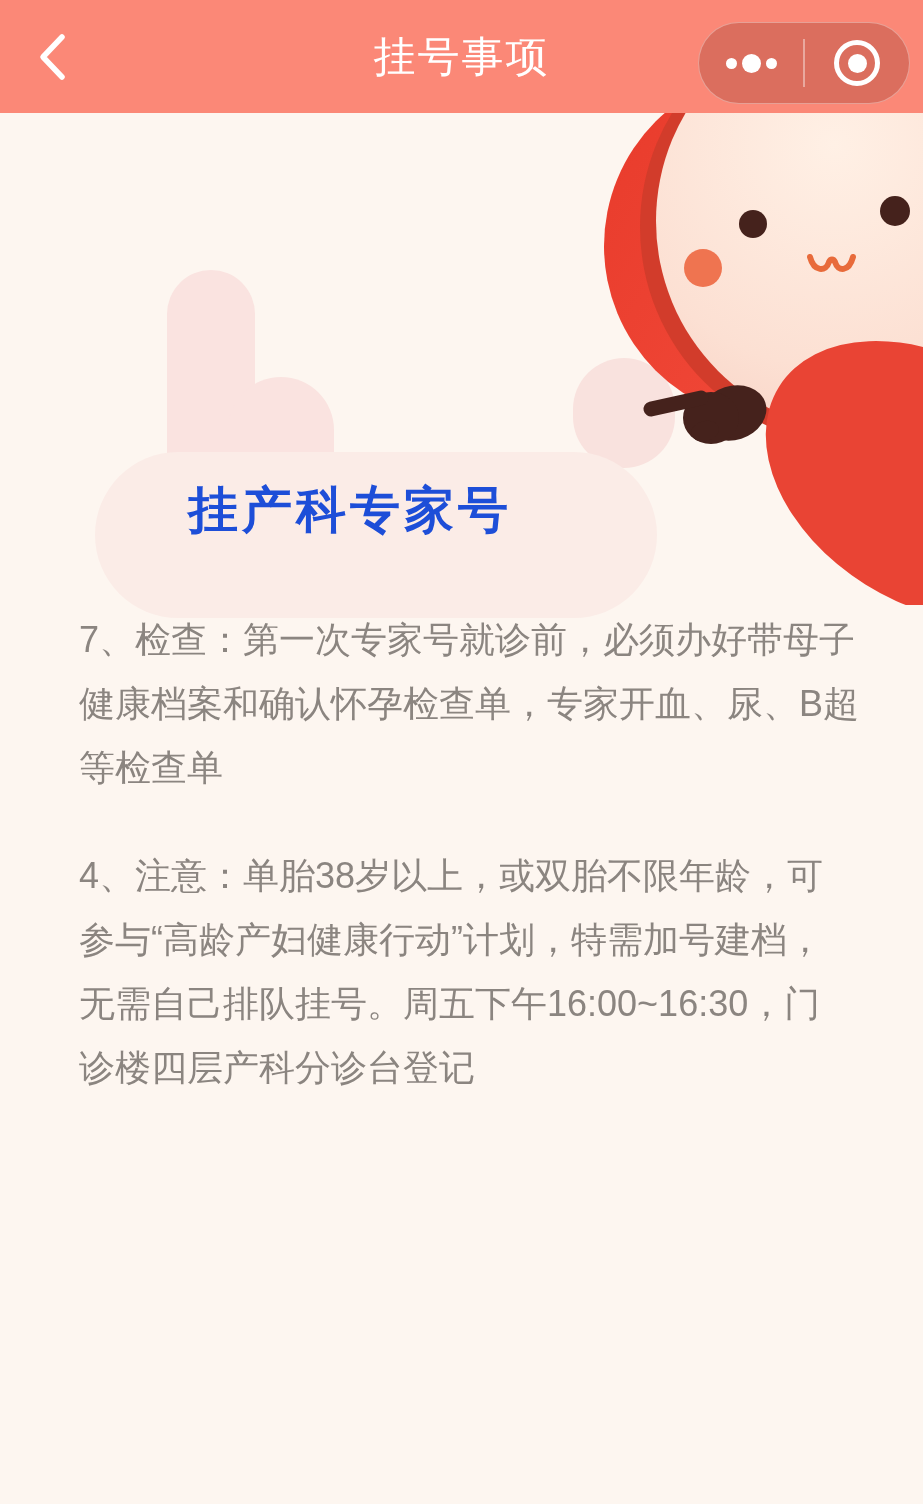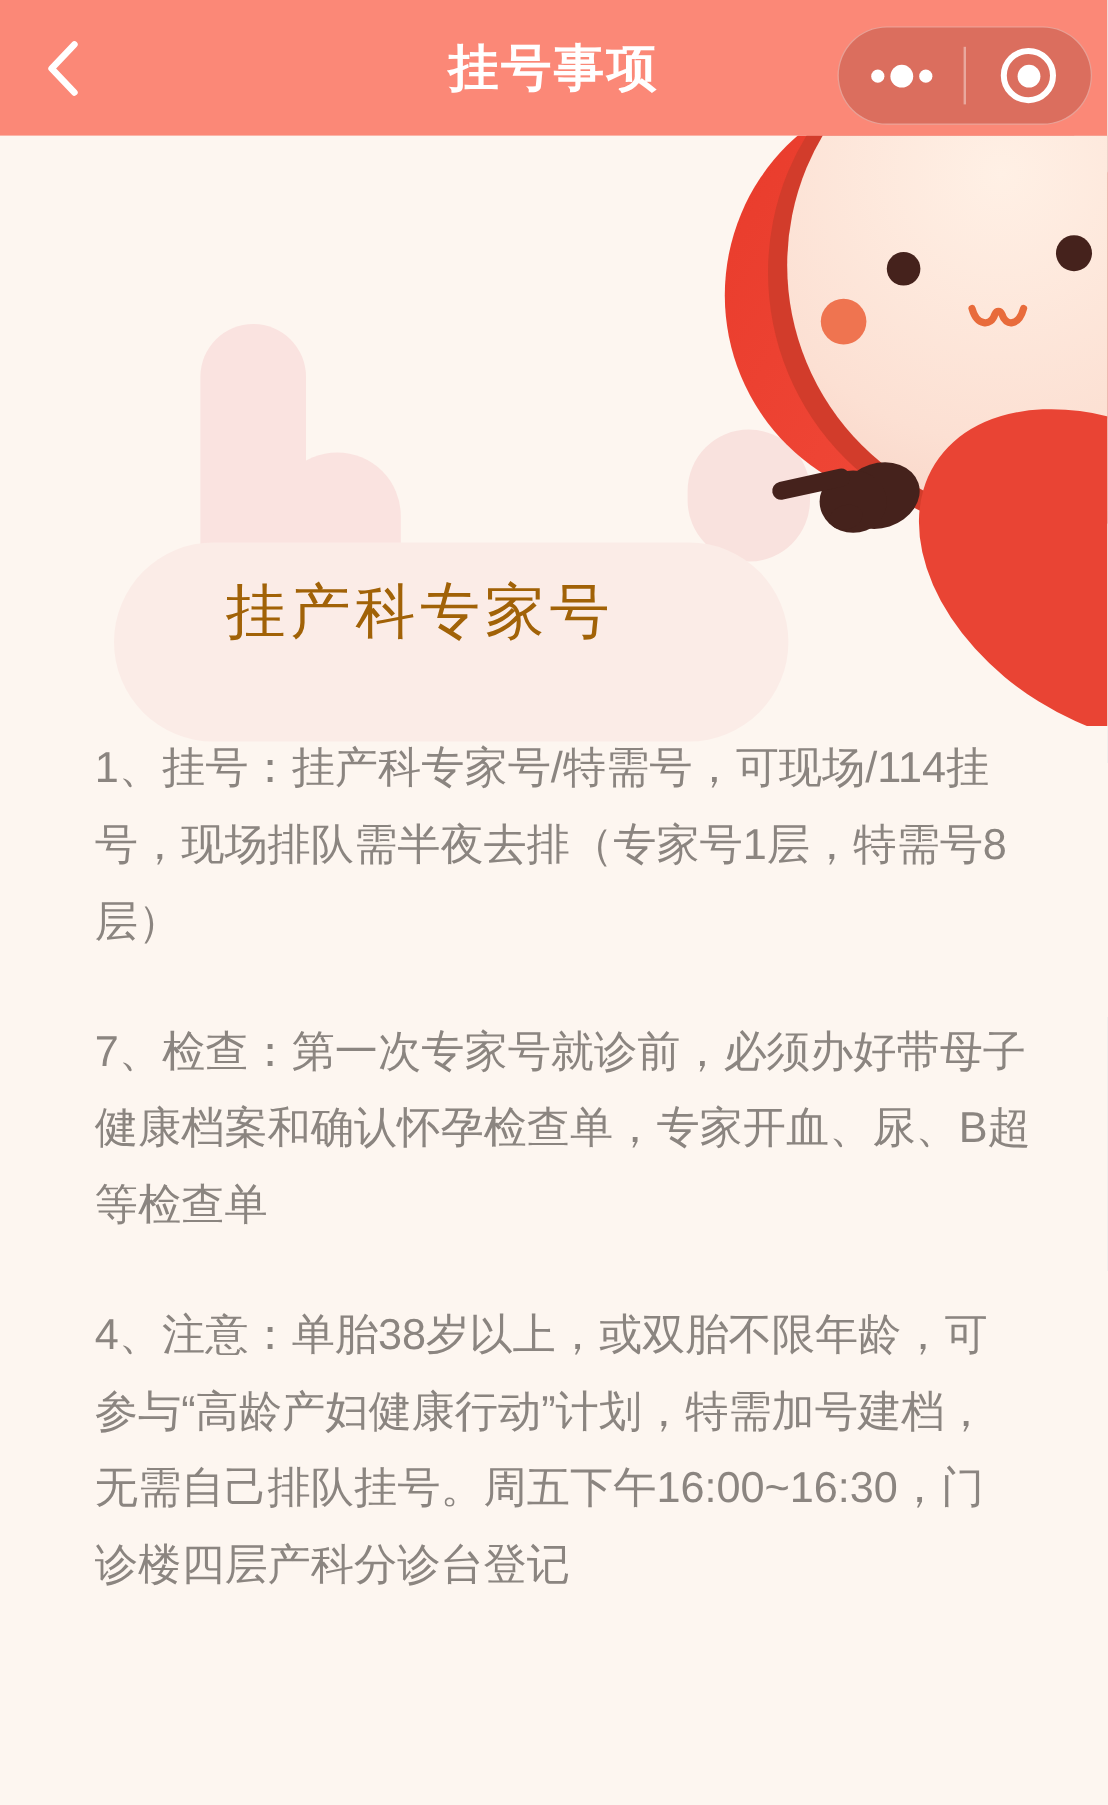--- a/index.html
+++ b/index.html
@@ -15,21 +15,21 @@
     background:#FB8877; z-index:30;
   }
   .nav-back {
     position:absolute; left:30px; top:34px; width:44px; height:46px;
     display:flex; align-items:center; justify-content:center; cursor:pointer;
     background:transparent; border:none; padding:0;
   }
   .nav-title {
     position:absolute; left:0; right:0; top:0; height:113px;
     display:flex; align-items:center; justify-content:center;
-    color:#FFFFFF; font-size:42px; font-weight:bold; letter-spacing:2px;
+    color:#FFFFFF; font-size:42px; font-weight:normal; letter-spacing:2px;
   }
   .capsule {
     position:absolute; right:13px; top:22px; width:212px; height:82px;
     border-radius:41px; background:rgba(160,62,50,0.35);
     border:1px solid rgba(255,255,255,0.35);
     display:flex; align-items:center; box-sizing:border-box; z-index:31;
   }
   .capsule-half {
     flex:1; height:100%; display:flex; align-items:center; justify-content:center;
     cursor:pointer;
@@ -53,21 +53,21 @@
   .blob-ear2  { left:228px; top:377px; width:106px; height:130px; border-radius:53px; }
   .blob-right { left:573px; top:358px; width:102px; height:110px; border-radius:51px; background:#F9E2DE; }
   .blob-base  { left:95px;  top:452px; width:562px; height:166px; border-radius:84px; background:#FBECE7; }
 
   
   .mascot { position:absolute; right:0; top:113px; width:330px; height:492px; z-index:5; }
 
   
   .hero-title {
     position:absolute; left:0; top:477px; width:700px; text-align:center;
-    font-size:50px; font-weight:normal; color:#a16207; letter-spacing:4px; z-index:6;
+    font-size:50px; font-weight:bold; color:#1d4ed8; letter-spacing:4px; z-index:6;
   }
 
   
   .notes {
     position:absolute; left:79px; top:608px; width:815px; z-index:6;
     color:#8B8580; font-size:36px; line-height:64px;
   }
   .notes p { margin:0 0 44px 0; white-space:pre-line; }
 
   
@@ -151,23 +151,20 @@
       <ellipse cx="140" cy="300" rx="34" ry="27" fill="#45221C" transform="rotate(-18 140 300)"></ellipse>
       <ellipse cx="118" cy="305" rx="28" ry="26" fill="#45221C"></ellipse>
       <line x1="58" y1="296" x2="108" y2="285" stroke="#45221C" stroke-width="15" stroke-linecap="round"></line>
       <ellipse cx="112" cy="318" rx="14" ry="10" fill="#45221C" transform="rotate(-15 112 318)"></ellipse>
     </g>
   </svg>
 
   <div class="hero-title">挂产科专家号</div>
 
   <div class="notes">
-    <p>1、挂号：挂产科专家号/特需号，可现场/114挂
-号，现场排队需半夜去排（专家号1层，特需号8
-层）</p>
     <p>7、检查：第一次专家号就诊前，必须办好带母子
 健康档案和确认怀孕检查单，专家开血、尿、B超
 等检查单</p>
     <p>4、注意：单胎38岁以上，或双胎不限年龄，可
 参与“高龄产妇健康行动”计划，特需加号建档，
 无需自己排队挂号。周五下午16:00~16:30，门
 诊楼四层产科分诊台登记</p>
   </div>
 
 

